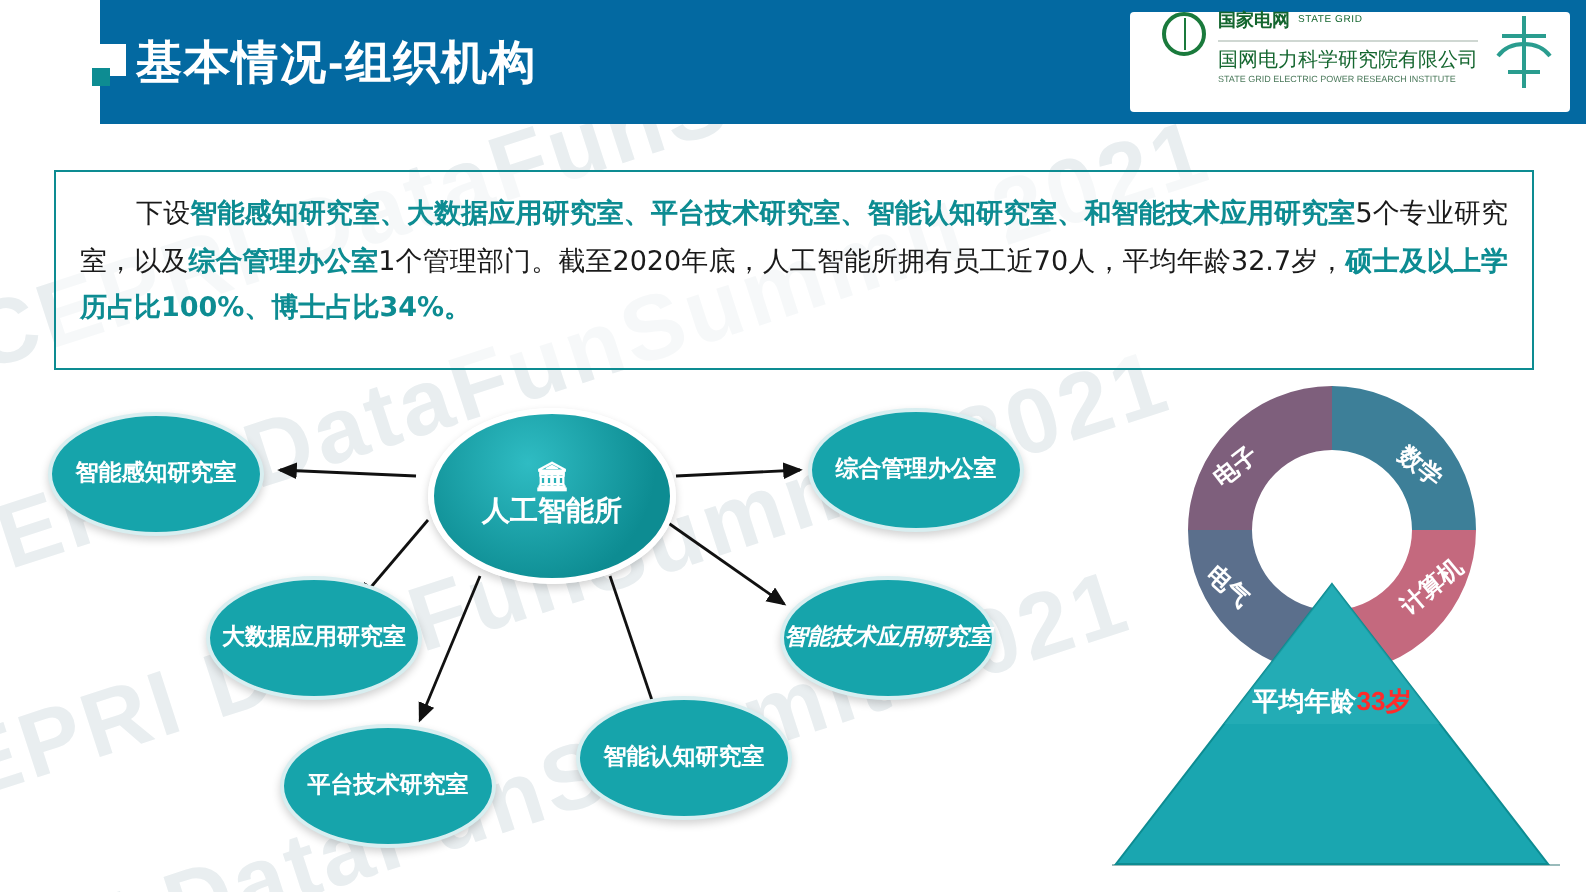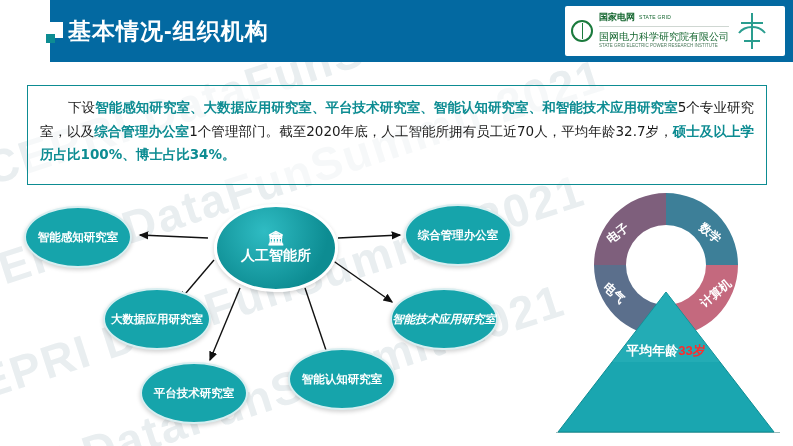--- a/index.html
+++ b/index.html
@@ -37,21 +37,21 @@
   .header-square.small{
     left:46px;top:34px;width:9px;height:9px;background:#0d8c92;
   }
   .header-title{
     position:absolute;left:68px;top:16px;
     font-size:23px;font-weight:bold;color:#ffffff;letter-spacing:1px;
   }
   .header-logos{
     position:absolute;right:8px;top:6px;width:220px;height:50px;
     background:#ffffff;border-radius:2px;
-    display:flex;align-items:center;gap:6px;padding:0 6px;box-sizing:border-box;
+    display:flex;align-items:flex-start;gap:6px;padding:0 16px;box-sizing:border-box;
   }
   .logo-globe{
     width:22px;height:22px;border-radius:50%;
     border:2px solid #1a7a3c;box-sizing:border-box;flex:0 0 auto;
     position:relative;
   }
   .logo-globe:after{
     content:"";position:absolute;left:50%;top:1px;width:1px;height:16px;background:#1a7a3c;
   }
   .logo-texts{display:flex;flex-direction:column;gap:2px;line-height:1.1;}

